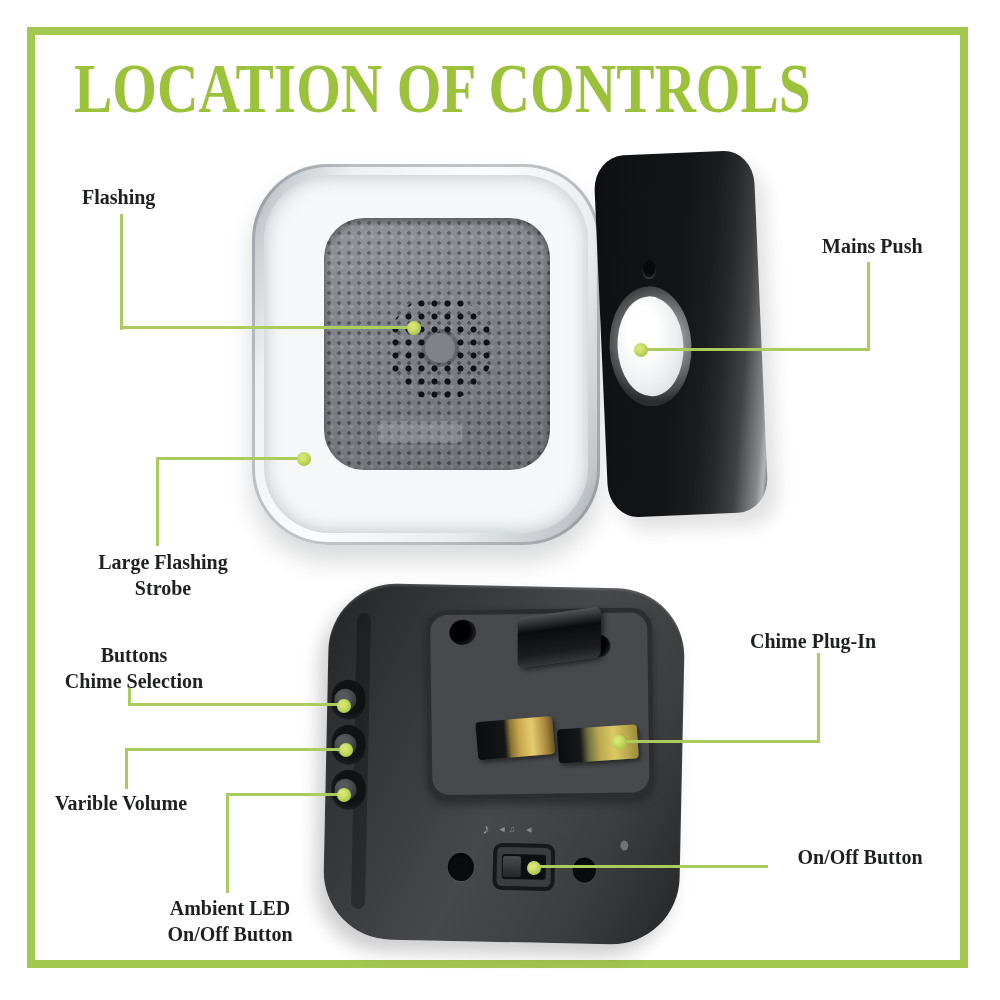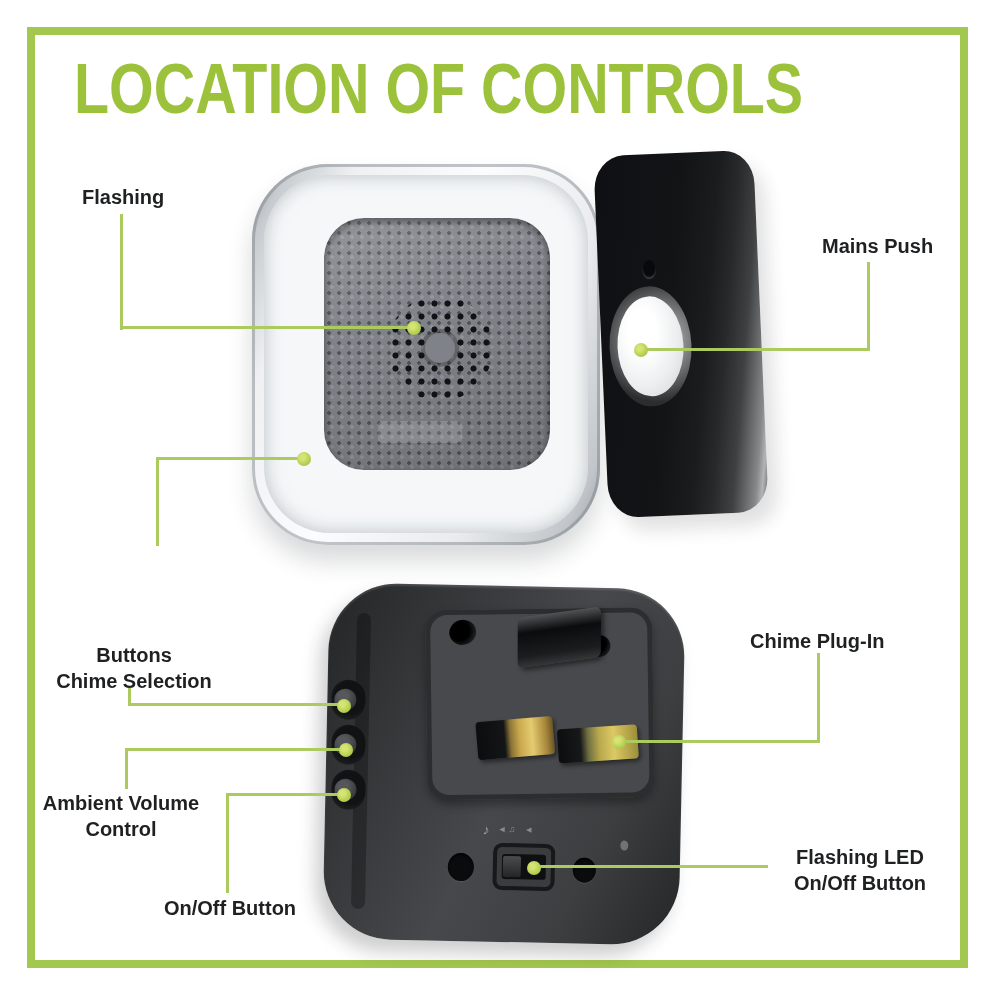--- a/index.html
+++ b/index.html
@@ -1,20 +1,20 @@
 <!DOCTYPE html>
 <html><head>
 <meta charset="utf-8">
 <style>
   * { margin:0; padding:0; box-sizing:border-box; }
   html,body { background:#ffffff; }
   .canvas {
     position:relative; width:1000px; height:1000px;
     background:#ffffff; overflow:hidden;
-    font-family:Liberation Sans, sans-serif;
+    font-family:Liberation Serif, serif;
   }
   .frame {
     position:absolute; left:27px; top:27px; width:941px; height:941px;
     border:8px solid #a3c84f;
   }
   .title {
     position:absolute; left:74px; top:54px;
     font-size:70px; line-height:70px; font-weight:bold;
     color:#9cc23c; letter-spacing:0px; white-space:nowrap;
     transform:scaleX(0.82); transform-origin:left top;
@@ -255,35 +255,38 @@
   <div class="gdot" style="left:337px; top:699px;"></div>
   <div class="gdot" style="left:339px; top:743px;"></div>
   <div class="gdot" style="left:337px; top:788px;"></div>
   <div class="gdot" style="left:612px; top:735px;"></div>
   <div class="gdot" style="left:527px; top:861px;"></div>
 
   <div class="lbl" style="left:82px; top:184px;">Flashing</div>
 
   <div class="lbl" style="left:822px; top:233px;">Mains Push</div>
 
+  <div class="lbl center" style="left:73px; top:549px; width:180px;">
+    <span>Large Flashing</span>
+    <span>Strobe</span>
+  </div>
 
   <div class="lbl center" style="left:44px; top:642px; width:180px;">
     <span>Buttons</span>
     <span>Chime Selection</span>
   </div>
 
   <div class="lbl center" style="left:31px; top:790px; width:180px;">
-    <span>Ambient Volume</span>
-    <span>Control</span>
+    <span>Varible Volume</span>
   </div>
 
   <div class="lbl center" style="left:140px; top:895px; width:180px;">
+    <span>Ambient LED</span>
     <span>On/Off Button</span>
   </div>
 
   <div class="lbl" style="left:750px; top:628px;">Chime Plug-In</div>
 
   <div class="lbl center" style="left:770px; top:844px; width:180px;">
-    <span>Flashing LED</span>
     <span>On/Off Button</span>
   </div>
 
 </div>
 
 </body></html>

